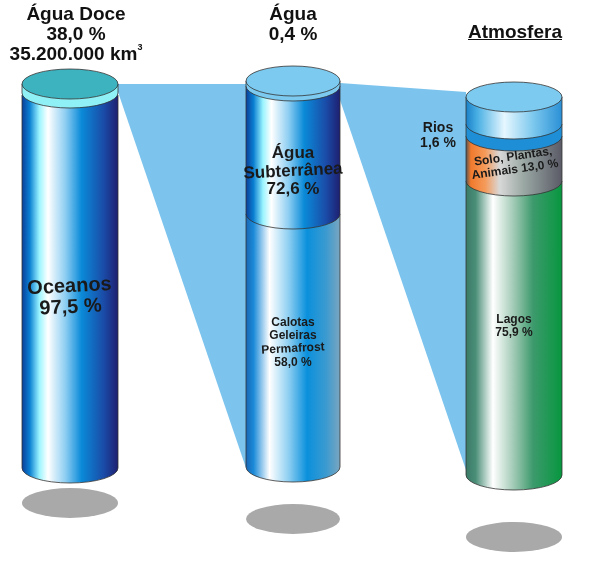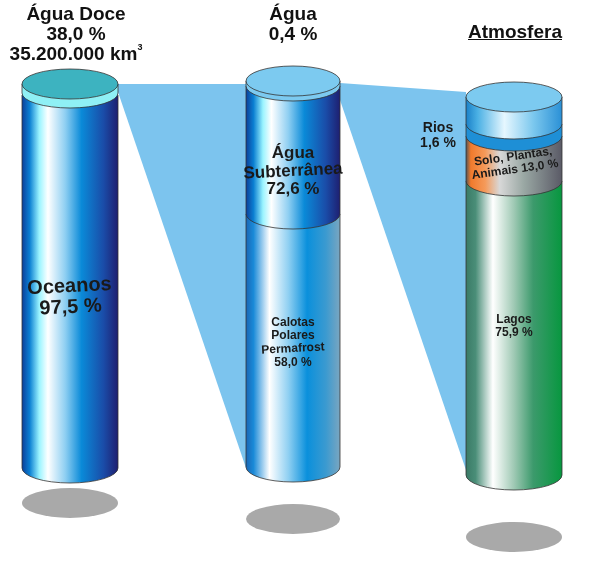--- a/index.html
+++ b/index.html
@@ -107,21 +107,21 @@
   <div>0,4 %</div>
 </div>
 
 <div class="lbl inner" style="left:240px; top:144px; width:106px;">
   <div>Água</div>
   <div style="transform:rotate(-3deg);">Subterrânea</div>
   <div>72,6 %</div>
 </div>
 <div class="lbl" style="left:240px; top:316px; width:106px; font-size:12px; line-height:1.1;">
   <div>Calotas</div>
-  <div>Polares</div>
+  <div>Geleiras</div>
   <div style="transform:rotate(-3deg);">Permafrost</div>
   <div>58,0 %</div>
 </div>
 
 <div class="lbl hdr" style="left:460px; top:22px; width:110px;text-decoration:underline;">
   <div>Atmosfera</div>
 </div>
 
 <div class="lbl" style="left:412px; top:120px; width:52px; font-size:14px;">
   <div>Rios</div>

